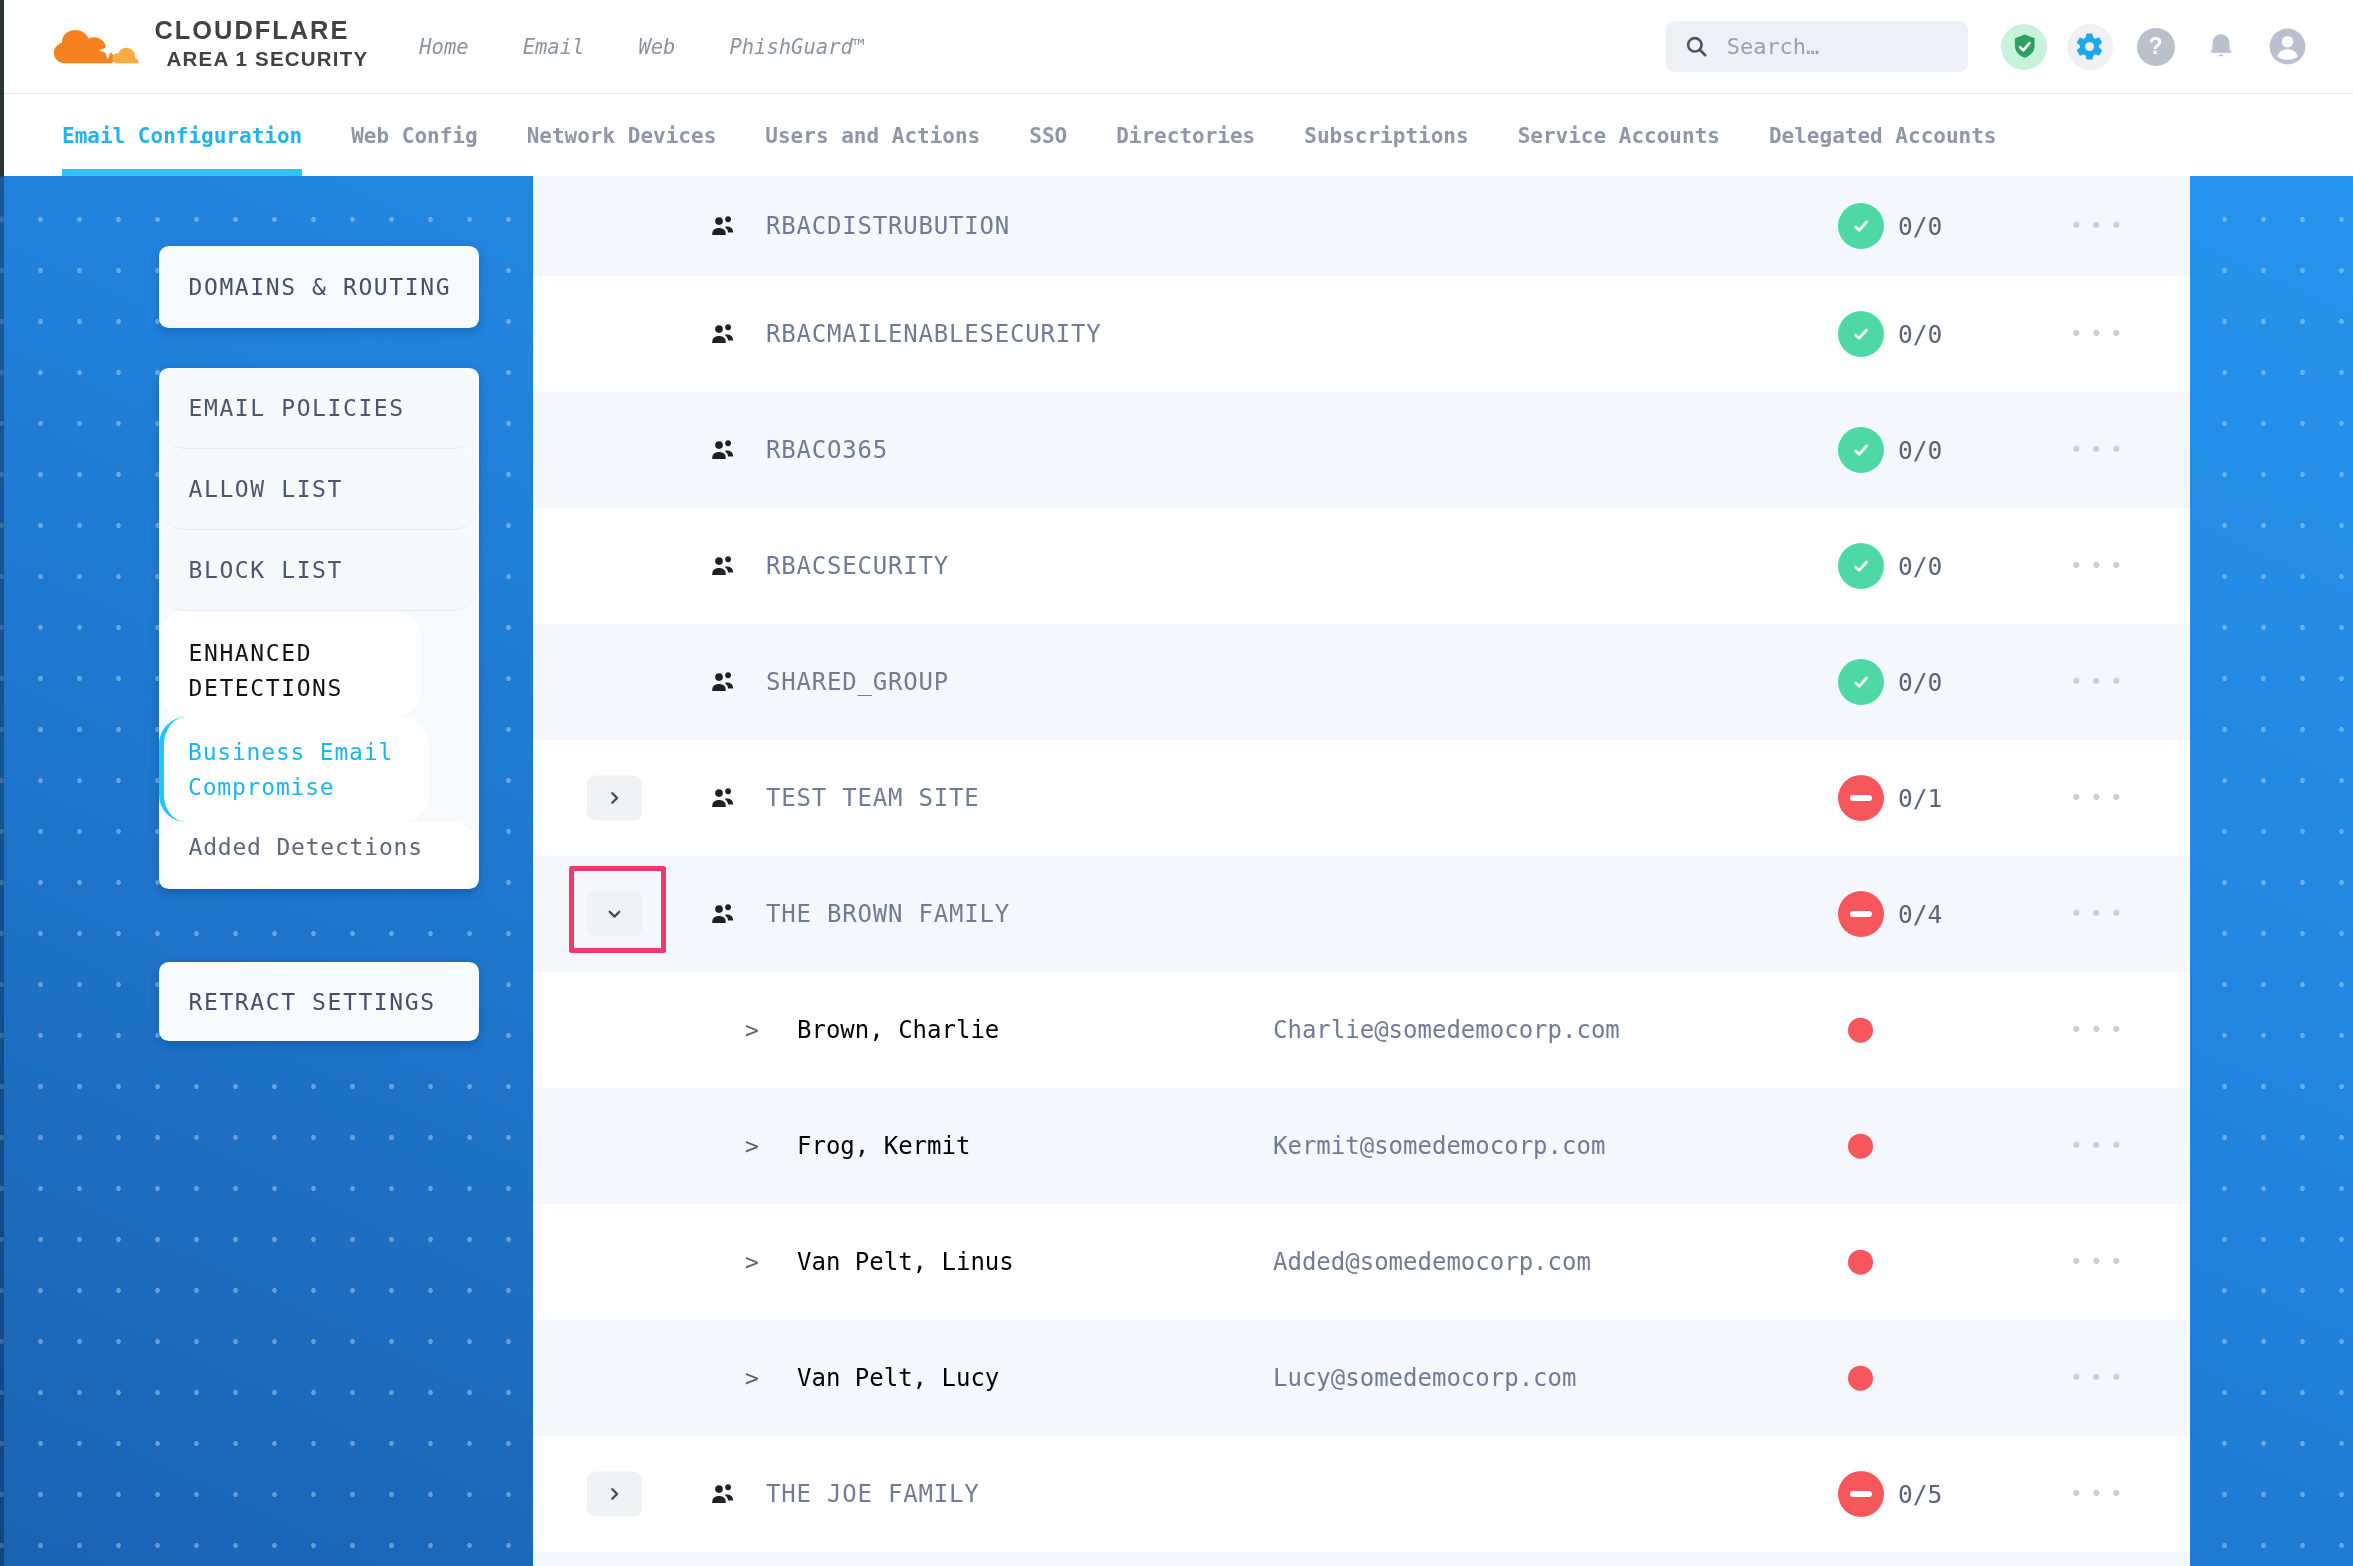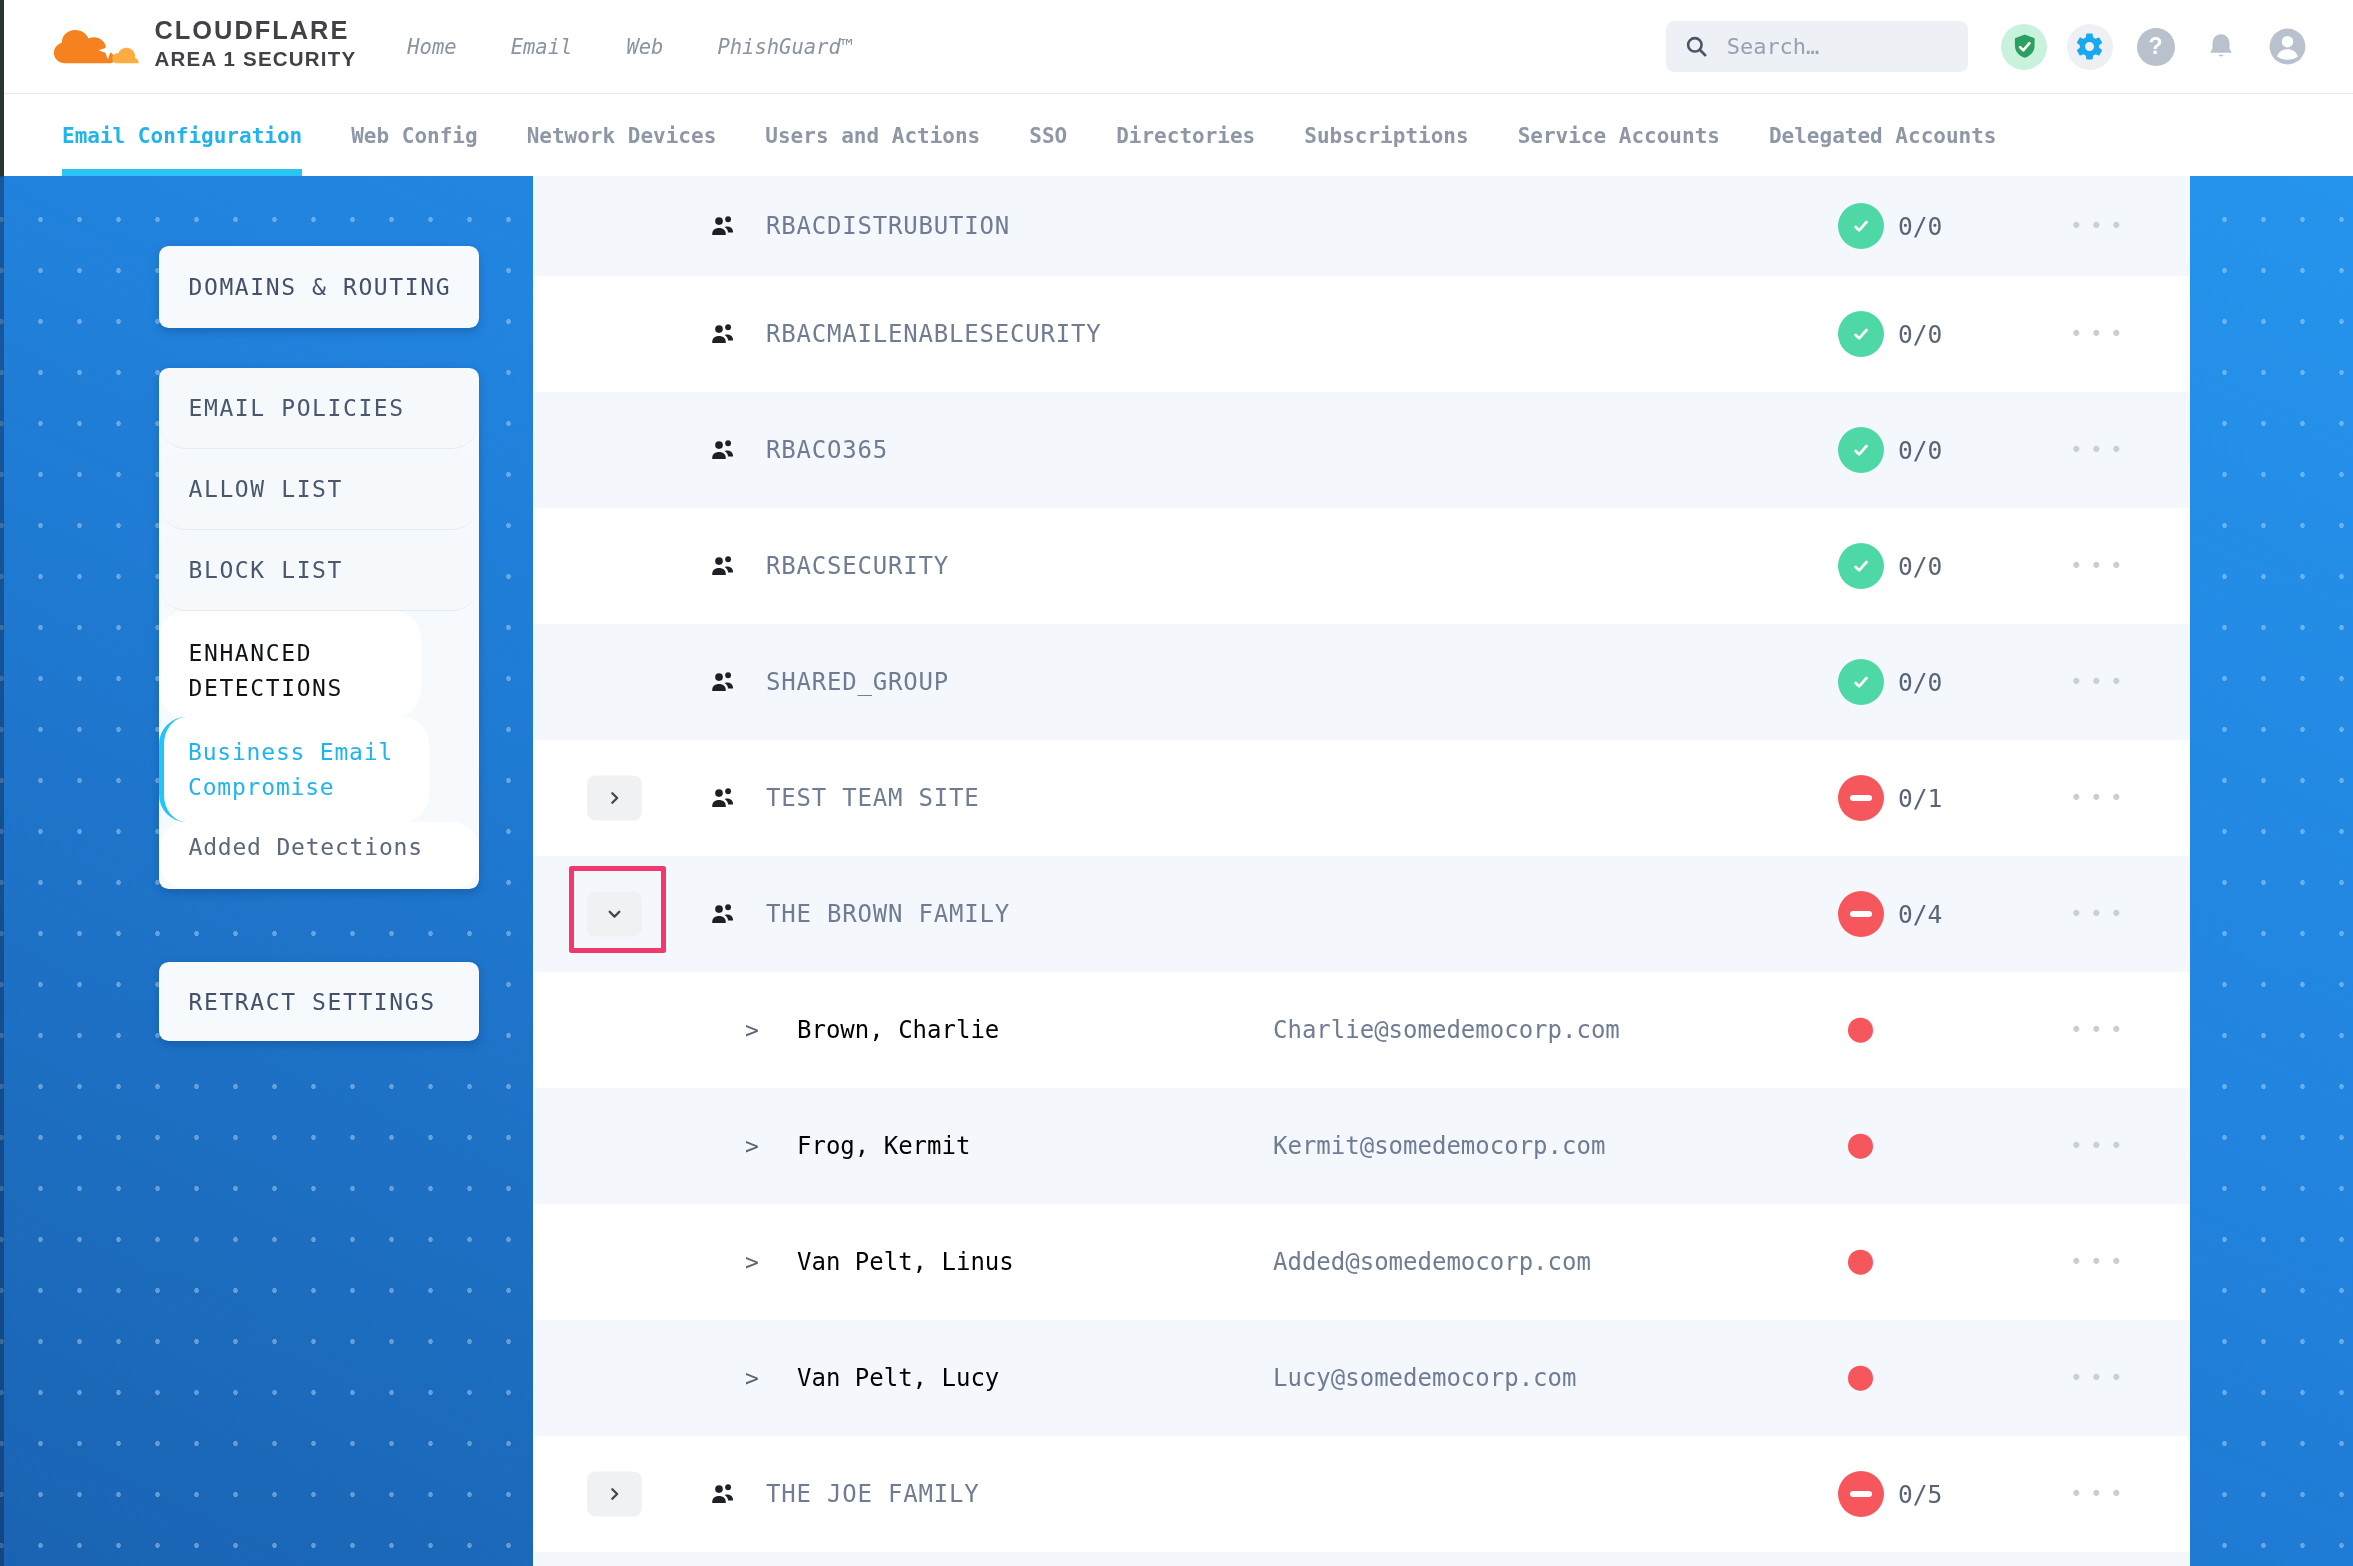--- a/index.html
+++ b/index.html
@@ -8,21 +8,21 @@
   .page { position:relative; width:2354px; height:1567px; overflow:hidden; }
 
   
   .topbar { position:absolute; left:0; top:0; width:100%; height:94px; background:#fff;
             border-bottom:1.6px solid #e7ebf1; display:flex; align-items:center; z-index:5; }
   .brand { display:flex; margin-left:46px; cursor:pointer; }
   .brand-text { margin-left:11.5px; }
   .brand-name { font-family:"Liberation Sans", sans-serif; font-weight:bold; font-size:25.4px;
                 letter-spacing:2px; color:#404247; }
   .brand-sub  { font-family:"Liberation Sans", sans-serif; font-weight:bold; font-size:20.5px;
-                letter-spacing:1.2px; color:#404247; margin-top:2.5px; }
+                letter-spacing:1.2px; color:#404247; margin-top:2.5px;margin-left:12px; }
   .main-nav { display:flex; align-items:center; gap:54px; margin-left:51px;font-style:italic; }
   .main-nav a { text-decoration:none; color:#8a93a2; font-size:20.5px; cursor:pointer; }
   .topbar-right { margin-left:auto; margin-right:44px; display:flex; align-items:center; }
   .search { width:302px; height:51px; background:#edf0f4; border-radius:8.2px;
             display:flex; align-items:center; padding:0 18px; }
   .search svg { flex:0 0 auto; }
   .search input { border:none; outline:none; background:transparent; margin-left:16.4px; width:213px;
                   font-family:"DejaVu Sans Mono", monospace; font-size:22px; color:#5a6478; }
   .search input::placeholder { color:#98a1b1; }
   .hicons { display:flex; align-items:center; gap:19.7px; margin-left:33px; }

